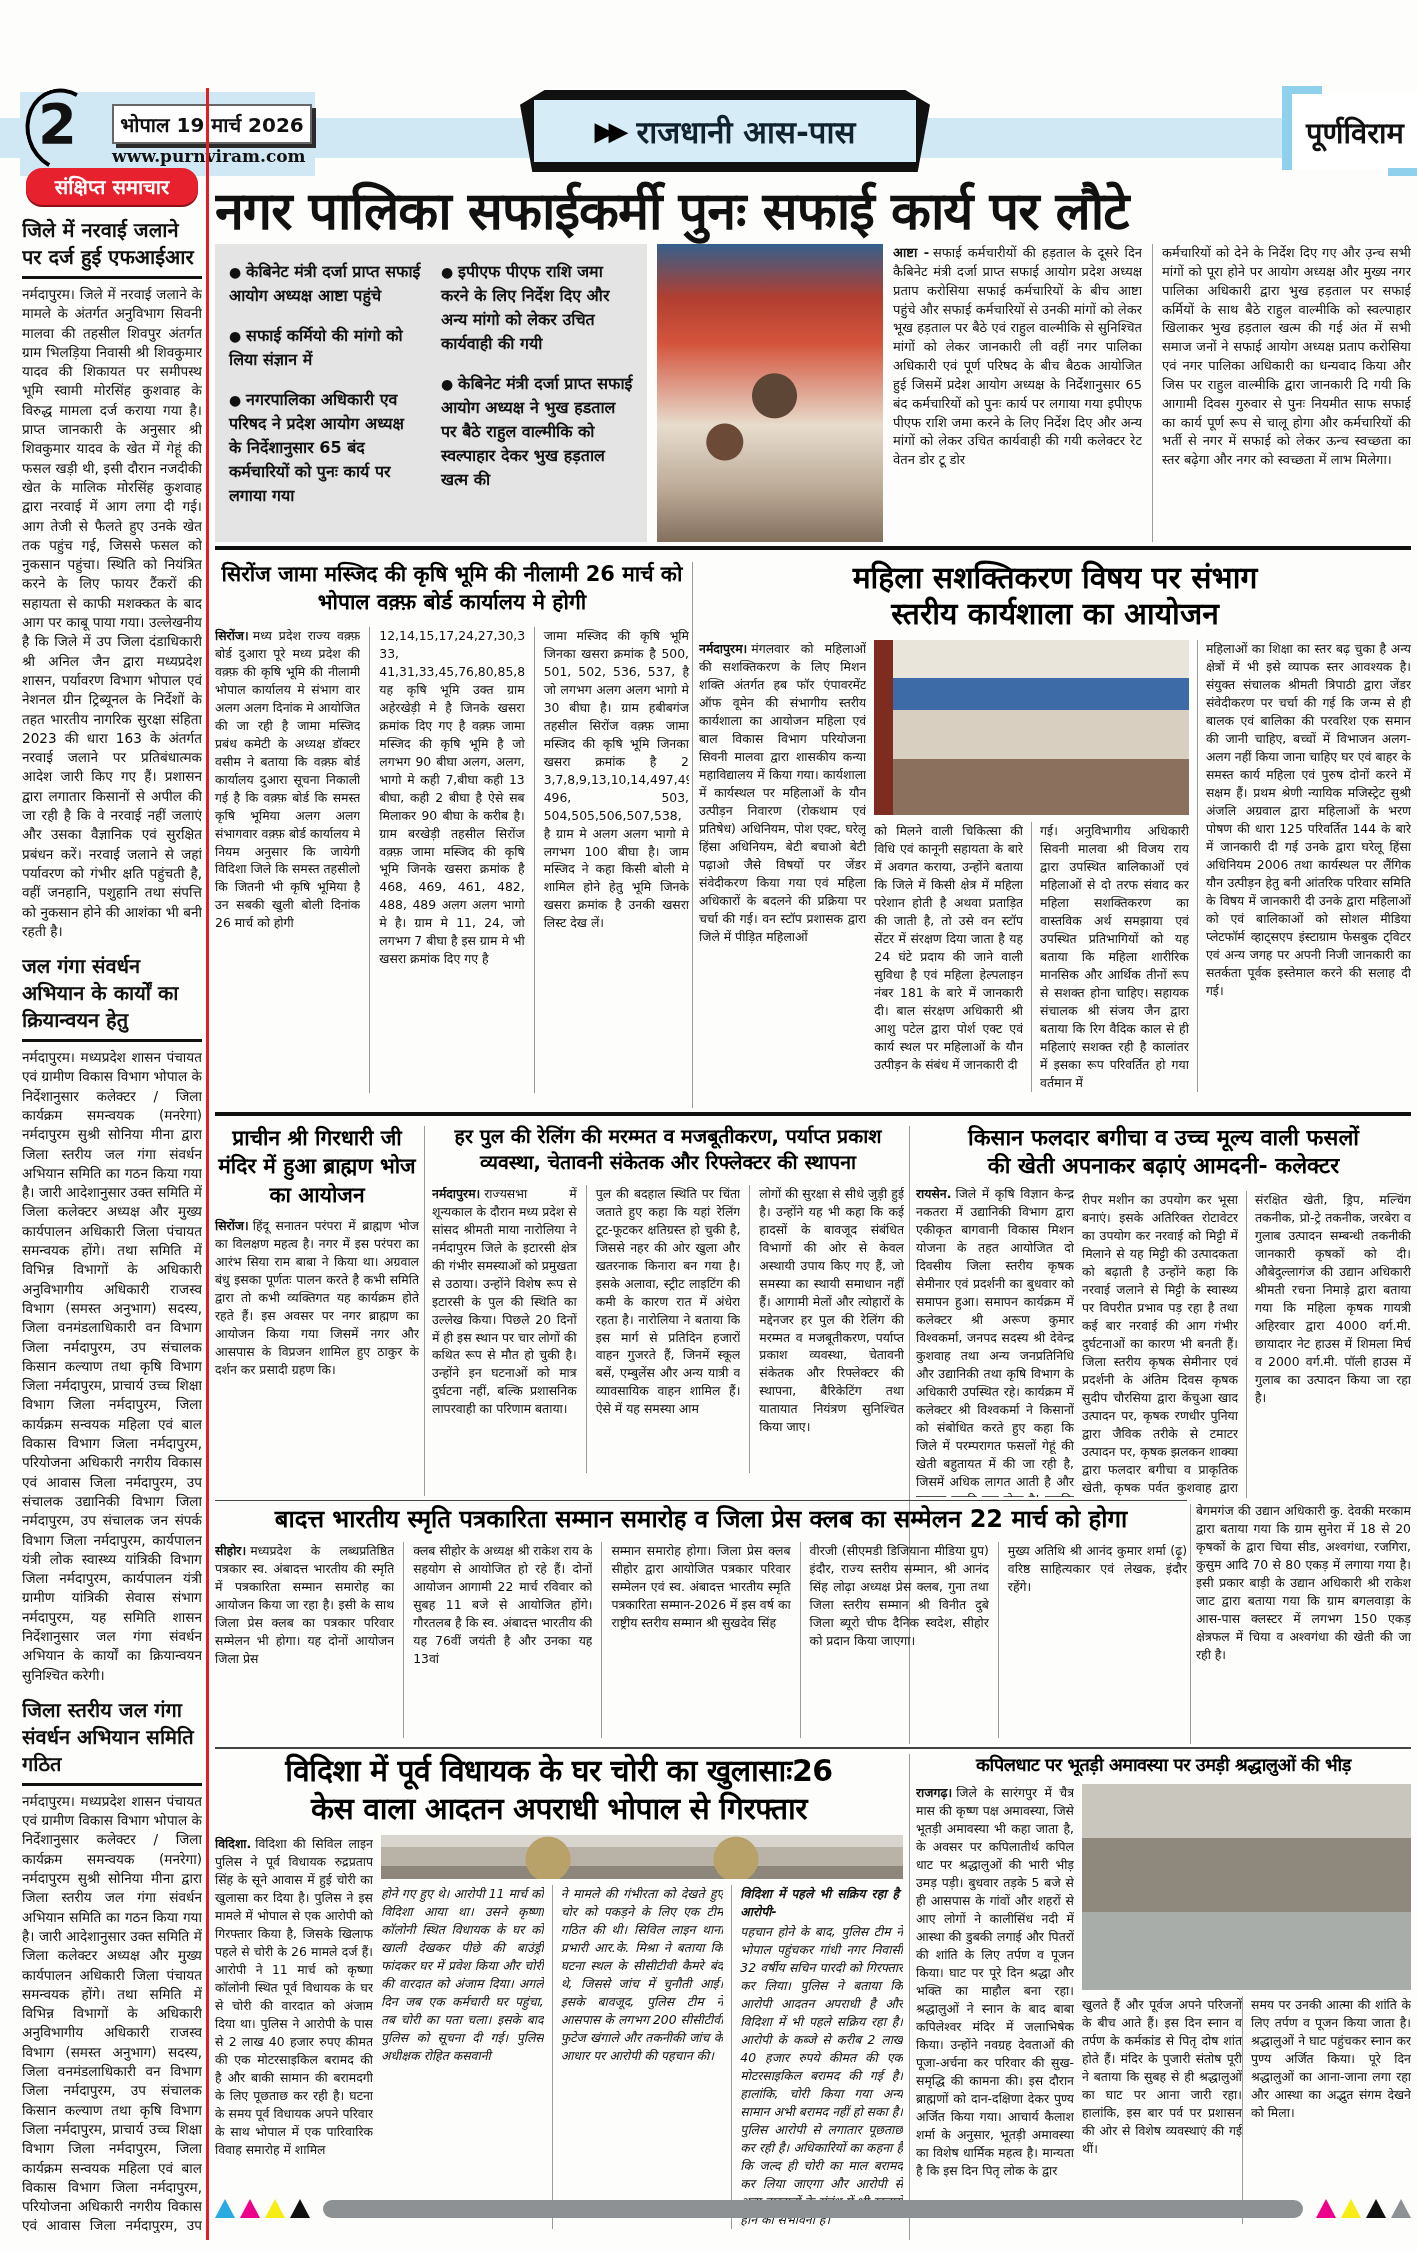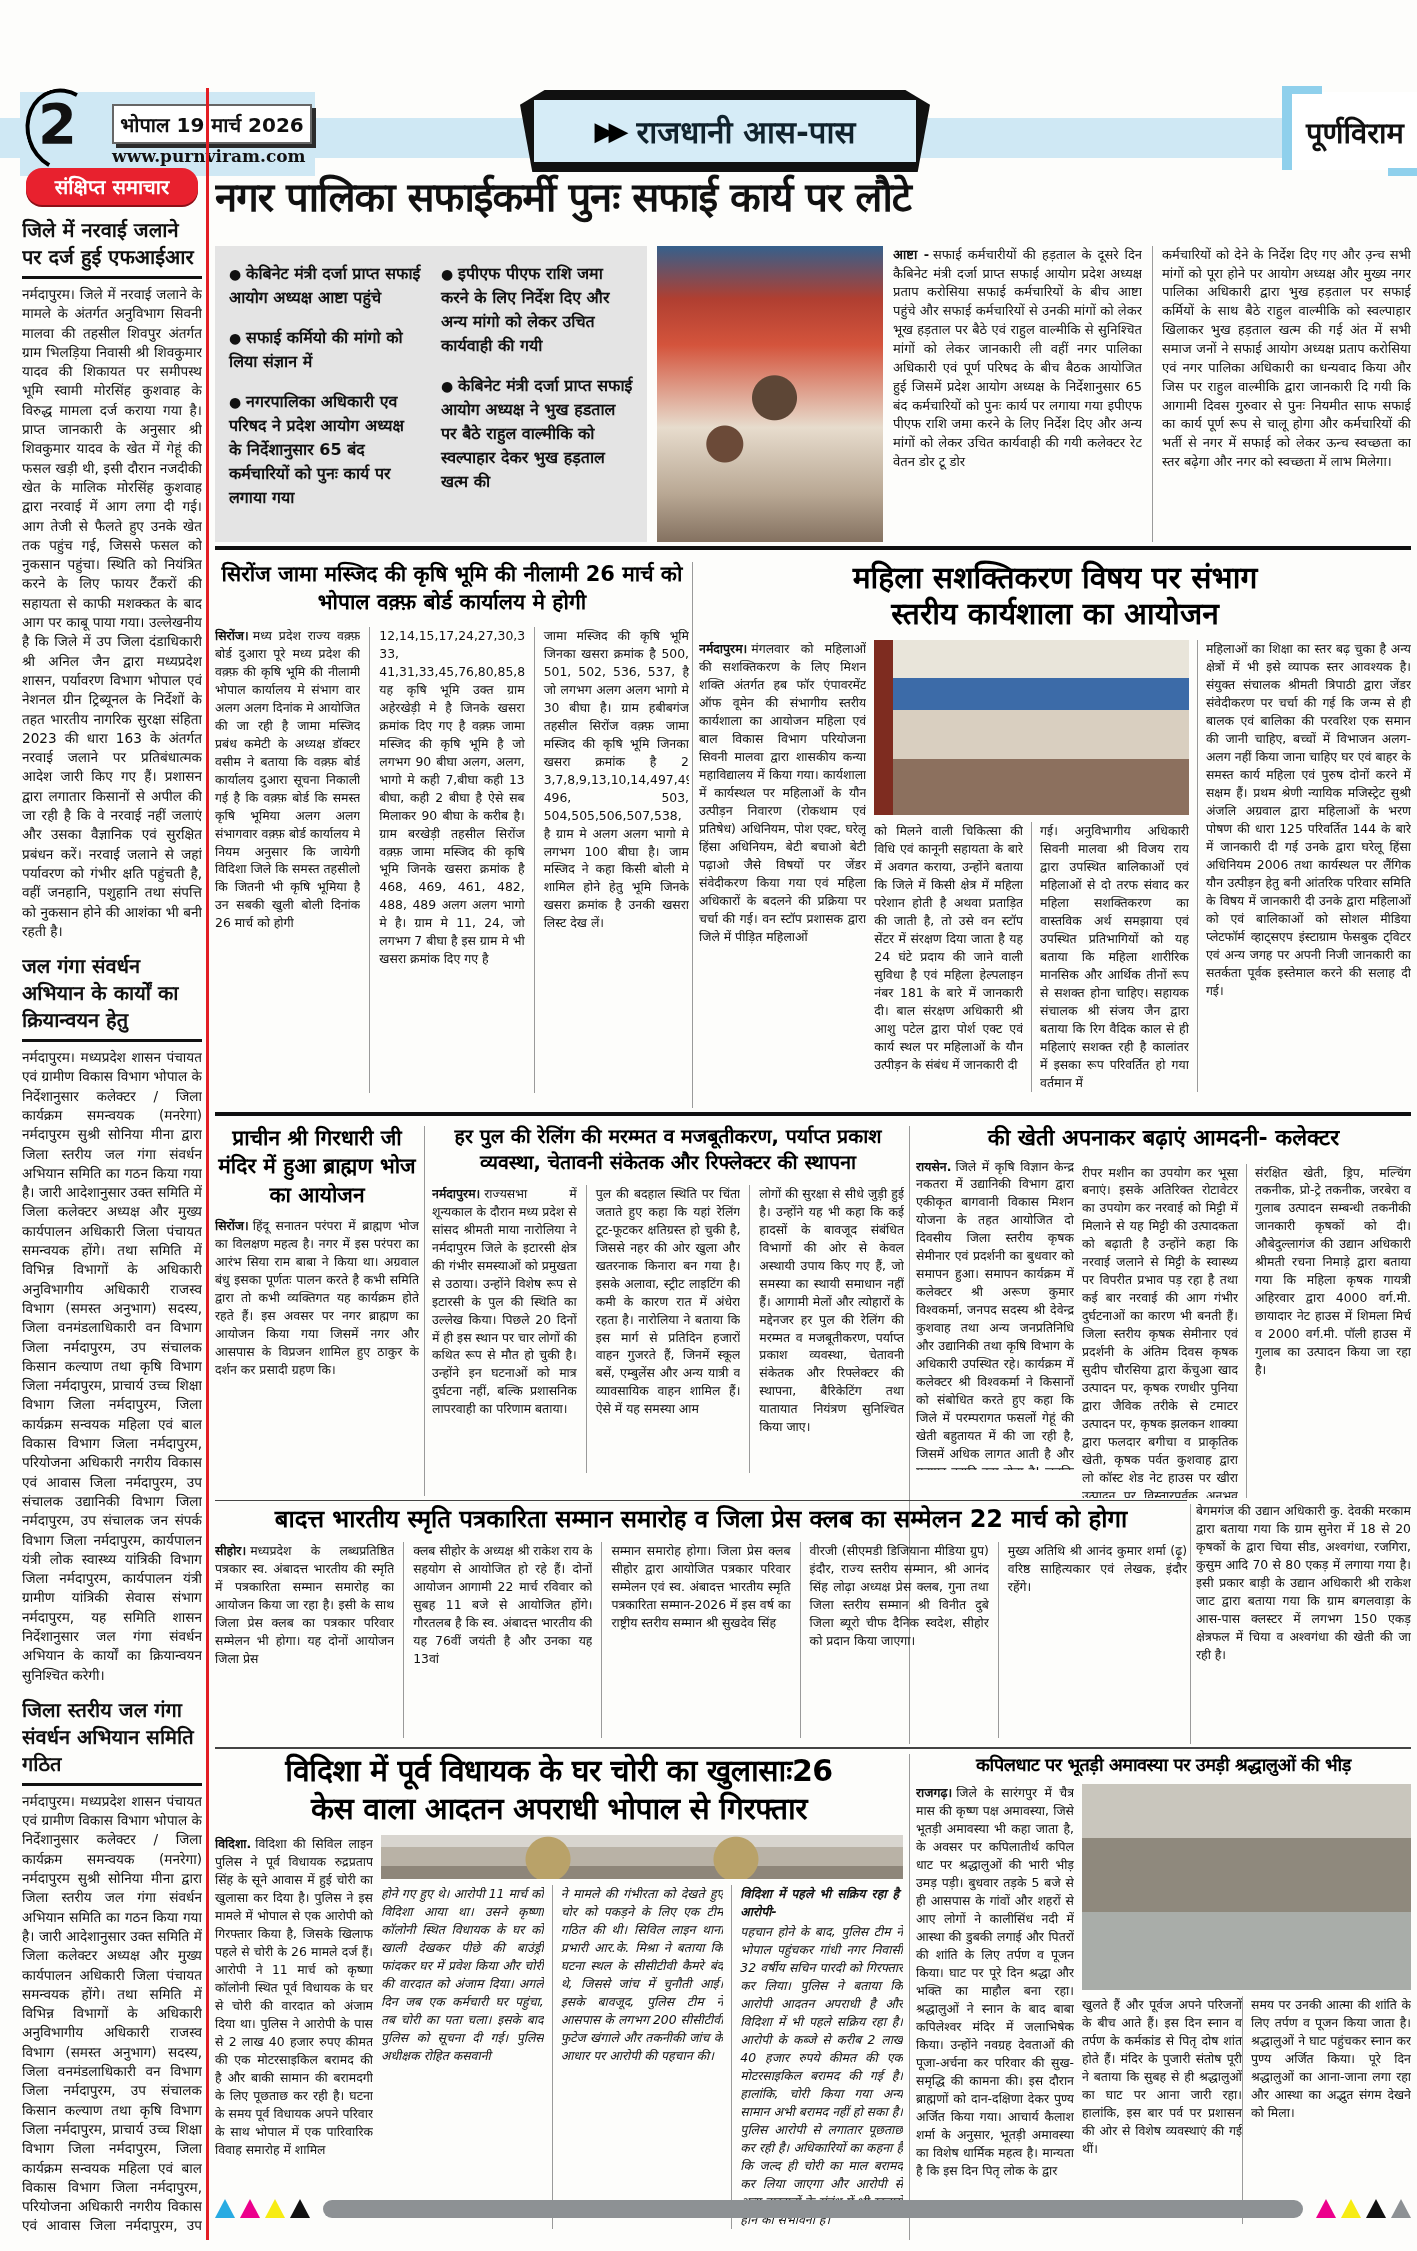--- a/index.html
+++ b/index.html
@@ -40,21 +40,21 @@
   .col{font-size:12.4px;line-height:1.45;text-align:justify;overflow:hidden;margin:0;}
   .col b{margin-right:4px;}
   .cols{display:flex;gap:9px;}
   .cols .col{flex:1;}
   .cols .col + .col{border-left:1px solid #9a9a9a;padding-left:9px;}
   .photo{background:#ccc;}
   .hrule{position:absolute;background:#101010;}
   .vrule{position:absolute;background:#9a9a9a;width:1px;}
   
   .lead{position:absolute;left:215px;top:148px;width:1196px;height:394px;overflow:hidden;}
-  .lead h1{font-size:40px;line-height:1.1;white-space:nowrap;text-align:left;letter-spacing:-1px;margin-bottom:27px;}
+  .lead h1{font-size:52px;line-height:1.1;white-space:nowrap;text-align:left;letter-spacing:-1px;margin-bottom:4px;}
   .lead-row{display:flex;gap:10px;height:330px;}
   .bullets{width:404px;background:#e4e4e4;margin:0;padding:16px 14px;column-count:2;column-gap:20px;}
   .bullets li{list-style:none;font-size:16px;font-weight:bold;line-height:1.5;margin-bottom:16px;break-inside:avoid;}
   .bullets li::before{content:"● ";font-size:14px;}
   .lead-photo{width:226px;background:
       radial-gradient(circle at 52% 46%,#5d4636 0 22px,transparent 23px),
       radial-gradient(circle at 30% 60%,#6b4a38 0 18px,transparent 19px),
       linear-gradient(180deg,#35608c 0,#b03f31 16%,#d4543c 30%,#e7dccd 55%,#b9a894 75%,#5f4b3c 100%);}
   .lead .col{flex:1;font-size:13px;}
   
@@ -239,20 +239,21 @@
       <p class="col"><b>नर्मदापुरम।</b><span>राज्यसभा में शून्यकाल के दौरान मध्य प्रदेश से सांसद श्रीमती माया नारोलिया ने नर्मदापुरम जिले के इटारसी क्षेत्र की गंभीर समस्याओं को प्रमुखता से उठाया। उन्होंने विशेष रूप से इटारसी के पुल की स्थिति का उल्लेख किया। पिछले 20 दिनों में ही इस स्थान पर चार लोगों की कथित रूप से मौत हो चुकी है। उन्होंने इन घटनाओं को मात्र दुर्घटना नहीं, बल्कि प्रशासनिक लापरवाही का परिणाम बताया।</span></p>
       <p class="col">पुल की बदहाल स्थिति पर चिंता जताते हुए कहा कि यहां रेलिंग टूट-फूटकर क्षतिग्रस्त हो चुकी है, जिससे नहर की ओर खुला और खतरनाक किनारा बन गया है। इसके अलावा, स्ट्रीट लाइटिंग की कमी के कारण रात में अंधेरा रहता है। नारोलिया ने बताया कि इस मार्ग से प्रतिदिन हजारों वाहन गुजरते हैं, जिनमें स्कूल बसें, एम्बुलेंस और अन्य यात्री व व्यावसायिक वाहन शामिल हैं। ऐसे में यह समस्या आम</p>
       <p class="col">लोगों की सुरक्षा से सीधे जुड़ी हुई है। उन्होंने यह भी कहा कि कई हादसों के बावजूद संबंधित विभागों की ओर से केवल अस्थायी उपाय किए गए हैं, जो समस्या का स्थायी समाधान नहीं हैं। आगामी मेलों और त्योहारों के मद्देनजर हर पुल की रेलिंग की मरम्मत व मजबूतीकरण, पर्याप्त प्रकाश व्यवस्था, चेतावनी संकेतक और रिफ्लेक्टर की स्थापना, बैरिकेटिंग तथा यातायात नियंत्रण सुनिश्चित किया जाए।</p>
     </div>
   </section>
 
   <div class="vrule v3"></div>
 
   <section class="art kisan">
     <h2>
+      <span>किसान फलदार बगीचा व उच्च मूल्य वाली फसलों</span>
       <span>की खेती अपनाकर बढ़ाएं आमदनी- कलेक्टर</span>
     </h2>
     <div class="k-body">
       <p class="col k-left"><b>रायसेन.</b><span>जिले में कृषि विज्ञान केन्द्र नकतरा में उद्यानिकी विभाग द्वारा एकीकृत बागवानी विकास मिशन योजना के तहत आयोजित दो दिवसीय जिला स्तरीय कृषक सेमीनार एवं प्रदर्शनी का बुधवार को समापन हुआ। समापन कार्यक्रम में कलेक्टर श्री अरूण कुमार विश्वकर्मा, जनपद सदस्य श्री देवेन्द्र कुशवाह तथा अन्य जनप्रतिनिधि और उद्यानिकी तथा कृषि विभाग के अधिकारी उपस्थित रहे। कार्यक्रम में कलेक्टर श्री विश्वकर्मा ने किसानों को संबोधित करते हुए कहा कि जिले में परम्परागत फसलों गेहूं की खेती बहुतायत में की जा रही है, जिसमें अधिक लागत आती है और मुनाफा काफी कम होता है! जबकि उद्यानिकी फसलें अदरक, हल्दी, धनिया, लहसुन में उत्पादन अधिक होने से मुनाफा लगभग 1 से 1.5 लाख रूपए प्रति एकड़ तक होता है। इसी तरह फलदार बगीचा आम, अमरूद, चीकू, सीताफल आदि से भी प्रति एकड़ मुनाफा अधिक होता है। किसान भाई खाद्य फसलों के साथ-साथ फलदार बगीचा व उच्च मूल्य वाली फसलों की खेती करके उन्नत आमदनी में वृद्धि कर सकते है। कलेक्टर श्री विश्वकर्मा ने किसानों से नरवाई नहीं जलाने का आव्हान करते हुए कहा कि नरवाई में आग नहीं लगाकर स्ट्रॉ</span></p>
       <div class="k-right">
         <div class="photo kisan-photo"></div>
         <div class="k-cols">
           <p class="col">रीपर मशीन का उपयोग कर भूसा बनाएं। इसके अतिरिक्त रोटावेटर का उपयोग कर नरवाई को मिट्टी में मिलाने से यह मिट्टी की उत्पादकता को बढ़ाती है उन्होंने कहा कि नरवाई जलाने से मिट्टी के स्वास्थ्य पर विपरीत प्रभाव पड़ रहा है तथा कई बार नरवाई की आग गंभीर दुर्घटनाओं का कारण भी बनती हैं। जिला स्तरीय कृषक सेमीनार एवं प्रदर्शनी के अंतिम दिवस कृषक सुदीप चौरसिया द्वारा केंचुआ खाद उत्पादन पर, कृषक रणधीर पुनिया द्वारा जैविक तरीके से टमाटर उत्पादन पर, कृषक झलकन शाक्या द्वारा फलदार बगीचा व प्राकृतिक खेती, कृषक पर्वत कुशवाह द्वारा लो कॉस्ट शेड नेट हाउस पर खीरा उत्पादन पर विस्तारपूर्वक अनुभव साझा किये। सहायक संचालक उद्यानिकी श्रीमती नीलम पाटिल ने उद्यानिकी के क्षेत्र में सघन बागवानी,</p>
           <p class="col">संरक्षित खेती, ड्रिप, मल्चिंग तकनीक, प्रो-ट्रे तकनीक, जरबेरा व गुलाब उत्पादन सम्बन्धी तकनीकी जानकारी कृषकों को दी। औबेदुल्लागंज की उद्यान अधिकारी श्रीमती रचना निमाड़े द्वारा बताया गया कि महिला कृषक गायत्री अहिरवार द्वारा 4000 वर्ग.मी. छायादार नेट हाउस में शिमला मिर्च व 2000 वर्ग.मी. पॉली हाउस में गुलाब का उत्पादन किया जा रहा है।</p>
         </div>

